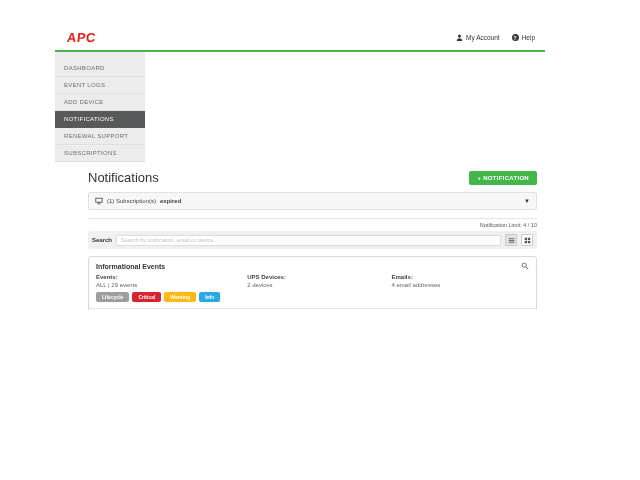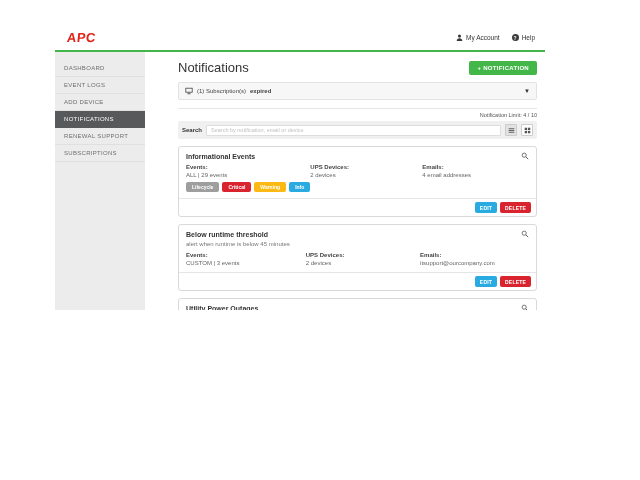--- a/index.html
+++ b/index.html
@@ -8,21 +8,21 @@
   .app { position:absolute; left:55px; top:25px; width:490px; height:287px; background:#fff; overflow:hidden; }
 
   
   .hdr { height:27px; display:flex; align-items:center; justify-content:space-between; padding:0 10px 0 12px; border-bottom:2px solid #42b649; background:#fff; }
   .logo { font-size:13px; font-weight:800; color:#e2231a; letter-spacing:0.5px; transform:skewX(-6deg); }
   .hdr-right { display:flex; align-items:center; gap:12px; }
   .hdr-item { display:flex; align-items:center; gap:3px; font-size:6.5px; color:#333; cursor:pointer; }
   .help-badge { width:7px; height:7px; border-radius:50%; background:#3a3a3a; color:#fff; font-size:5px; font-weight:bold; display:flex; align-items:center; justify-content:center; }
 
   
-  .bdy { display:flex; height:258px; }
+  .bdy { display:flex; height:258px;flex-direction:column; }
   .sidebar { width:90px; background:#ececec; padding-top:8px; flex:none; }
   .nav-item { padding:5px 9px; font-size:6px; color:#6e6e6e; letter-spacing:0.3px; border-bottom:1px solid #e0e0e0; cursor:pointer; }
   .nav-item.active { background:#58595b; color:#fff; border-bottom-color:#58595b; }
 
   .main { flex:1; padding:8px 8px 0 33px; overflow:hidden; }
   .title-row { display:flex; align-items:center; justify-content:space-between; }
   .page-title { font-size:13px; font-weight:400; color:#333; }
   .add-btn { border:none; color:#fff; font-size:6px; font-weight:bold; padding:4px 8px; border-radius:2px; letter-spacing:0.3px; cursor:pointer; }
 
   .banner { margin-top:7px; display:flex; align-items:center; gap:4px; border:1px solid #e2e2e2; background:#f7f7f7; border-radius:2px; padding:4px 6px; font-size:6px; color:#444; }

